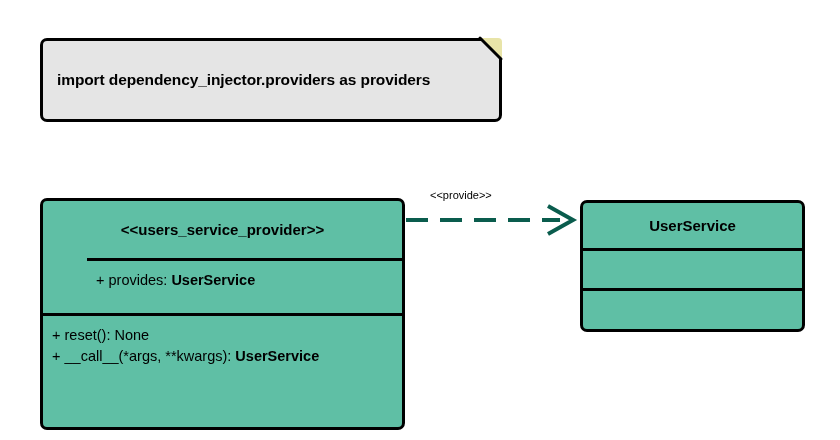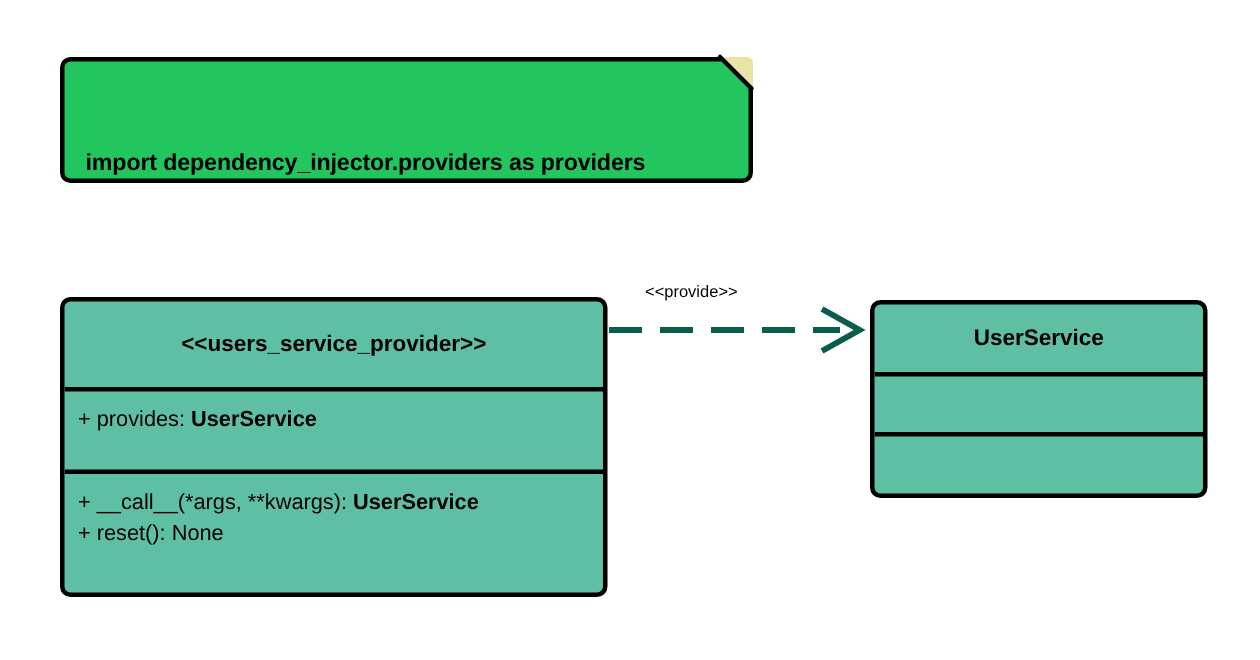--- a/index.html
+++ b/index.html
@@ -20,25 +20,25 @@
   }
 
   
   .note {
     position: absolute;
     left: 40px;
     top: 38px;
     width: 462px;
     height: 84px;
     box-sizing: border-box;
-    background: #22c55e;
+    background: #e5e5e5;
     border: 3px solid #000000;
     border-radius: 7px;
     display: flex;
-    align-items: flex-end;
+    align-items: center;
   }
   .note-text {
     padding-left: 14px;
     padding-right: 34px;
     font-size: 15.5px;
     font-weight: bold;
     color: #000000;
     letter-spacing: -0.1px;
     line-height: 1.2;
   }
@@ -90,24 +90,24 @@
   }
   .member b {
     font-weight: bold;
   }
 
   
   #class-provider {
     left: 40px;
     top: 198px;
     width: 365px;
-    height: 200px;
+    height: 232px;
   }
   #class-provider .c1 { height: 57px; }
-  #class-provider .c2 { height: 55px; }
+  #class-provider .c2 { height: 55px; margin-left: 44px; }
   #class-provider .c3 { height: 82px; }
 
   
   #class-service {
     left: 580px;
     top: 200px;
     width: 225px;
     height: 132px;
   }
   #class-service .c1 {
@@ -166,27 +166,27 @@
       <div class="member">
         <span>+</span>
         <span>provides:</span>
         <b>UserService</b>
       </div>
     </div>
 
     <div class="compartment c3 comp-body">
       <div class="member">
         <span>+</span>
-        <span>__call__(*args, **kwargs):</span>
-        <b>UserService</b>
+        <span>reset():</span>
+        <span>None</span>
       </div>
       <div class="member">
         <span>+</span>
-        <span>reset():</span>
-        <span>None</span>
+        <span>__call__(*args, **kwargs):</span>
+        <b>UserService</b>
       </div>
     </div>
   </div>
 
   <div class="uml-class" id="class-service">
     <div class="compartment c1 comp-header">
       <div>UserService</div>
     </div>
     <div class="compartment c2 comp-body"></div>
     <div class="compartment c3 comp-body"></div>

